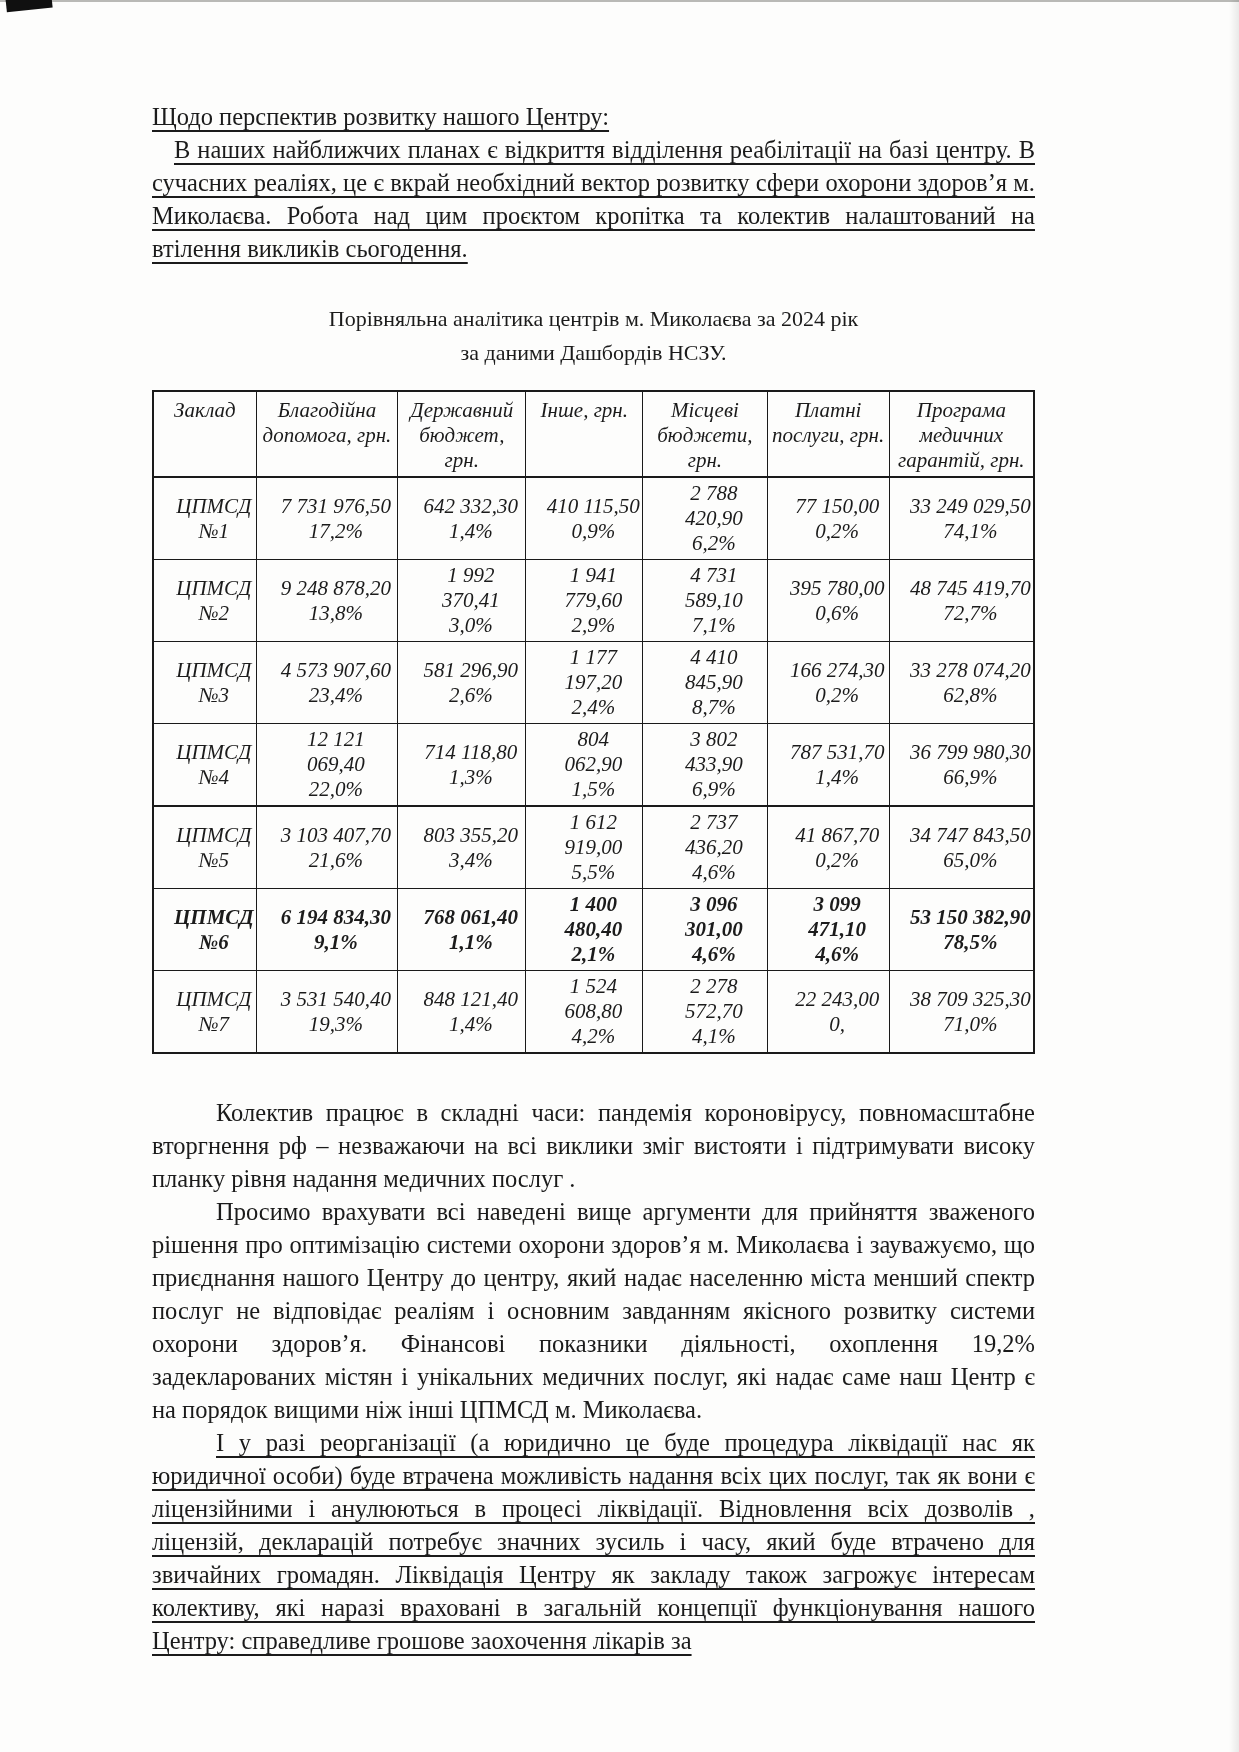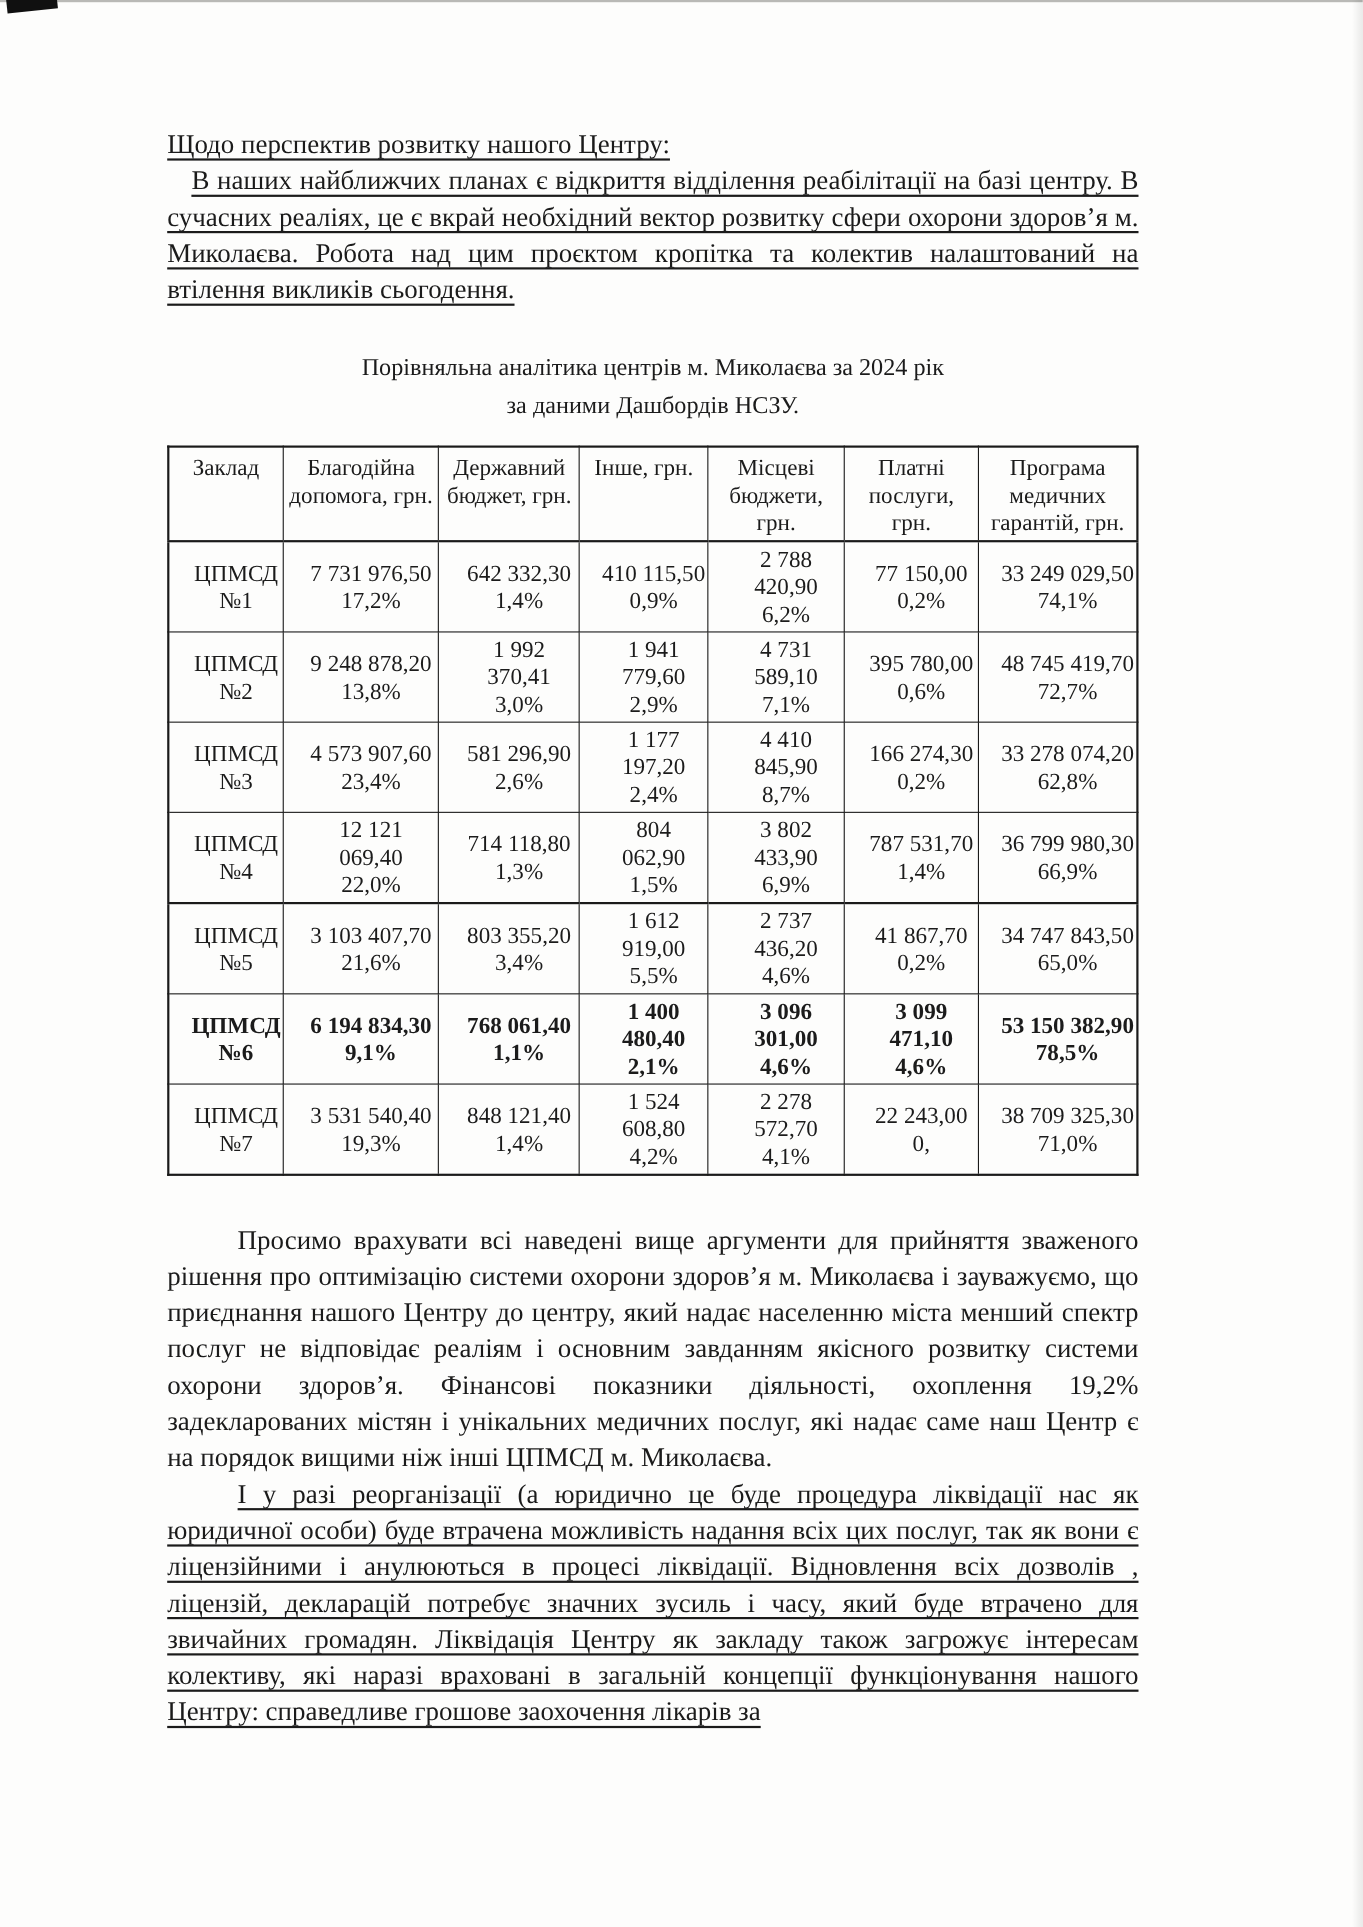--- a/index.html
+++ b/index.html
@@ -9,35 +9,36 @@
     margin:0 auto;
     background:#fdfdfc;
     overflow:hidden;
     font-family:"Liberation Serif","DejaVu Serif",serif;
     color:#1b1b1b;
   }
   .scan-top-line{position:absolute;top:0;left:0;width:100%;height:2px;background:#b9b9b6;}
   .scan-corner-mark{position:absolute;top:-5px;left:6px;width:46px;height:15px;background:#101010;transform:rotate(-6deg);}
   .scan-right-shade{position:absolute;top:0;right:0;width:10px;height:100%;background:linear-gradient(to right,rgba(0,0,0,0),rgba(0,0,0,.08));}
 
-  .content{position:absolute;left:152px;top:115px;width:883px;}
+  .content{position:absolute;left:152px;top:100px;width:883px;}
 
   p{margin:0;font-size:24.5px;line-height:33px;text-align:justify;}
   .u{text-decoration:underline;text-decoration-thickness:1.5px;text-underline-offset:5px;}
   .indent-sm{text-indent:22px;}
   .indent{text-indent:64px;}
 
   .table-title{margin-top:37px;text-align:center;font-size:22px;line-height:34px;}
 
   table.fin{
     margin-top:20px;
     width:100%;
     border-collapse:collapse;
     border:2.5px solid #1a1a1a;
     font-size:21px;
+    font-style:italic;
   }
   table.fin th, table.fin td{
     border:1.5px solid #1a1a1a;
     text-align:center;
     padding:3px 2px;
     line-height:25px;
     font-weight:normal;
   }
   table.fin thead th{vertical-align:top;border-bottom:2.5px solid #1a1a1a;padding-top:6px;}
   table.fin tbody tr td{height:52px;padding-left:20px;}
@@ -294,18 +295,19 @@
             </td>
             <td>
               <div>38 709 325,30</div>
               <div>71,0%</div>
             </td>
           </tr>
         </tbody>
     </table>
 
     <div class="body-block">
+      <p class="indent">Колектив    працює  в  складні  часи:  пандемія  короновірусу, повномасштабне вторгнення рф – незважаючи на всі виклики зміг вистояти і підтримувати високу планку рівня надання медичних послуг .</p>
       <p class="indent">Просимо врахувати всі наведені вище аргументи для прийняття зваженого рішення про оптимізацію системи охорони здоров’я м. Миколаєва і зауважуємо, що приєднання нашого Центру до центру, який надає населенню міста  менший спектр послуг не відповідає реаліям і основним завданням якісного розвитку системи охорони здоров’я. Фінансові показники діяльності,   охоплення 19,2% задекларованих містян  і унікальних медичних послуг, які надає саме наш Центр є на порядок вищими ніж  інші ЦПМСД м. Миколаєва.</p>
       <p class="u indent">І у разі реорганізації (а юридично це буде процедура ліквідації нас як юридичної особи) буде втрачена можливість надання всіх цих послуг, так як вони є ліцензійними і анулюються в процесі ліквідації. Відновлення всіх дозволів , ліцензій, декларацій потребує значних зусиль і часу, який буде втрачено для звичайних громадян. Ліквідація Центру  як закладу також загрожує інтересам колективу, які наразі враховані в загальній концепції функціонування нашого Центру: справедливе грошове заохочення лікарів за</p>
     </div>
 
   </div>
 </div>
 
 </body></html>

